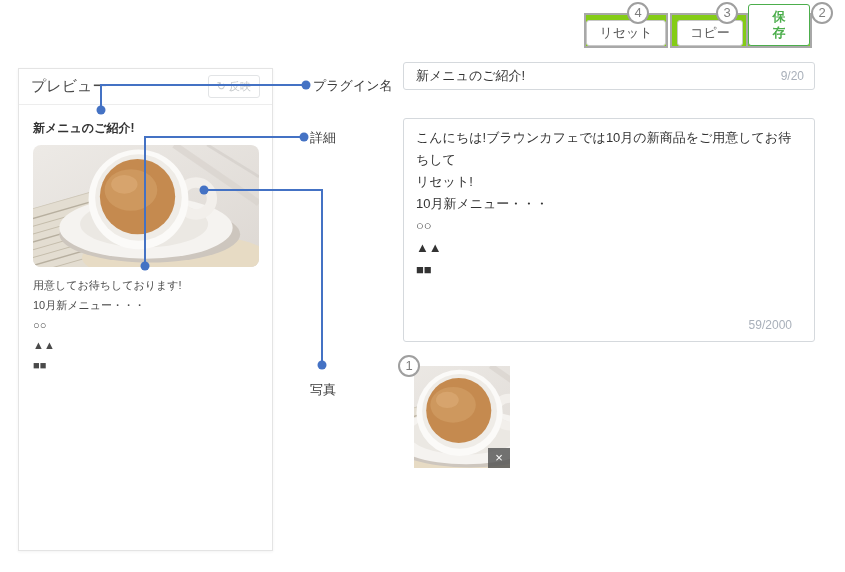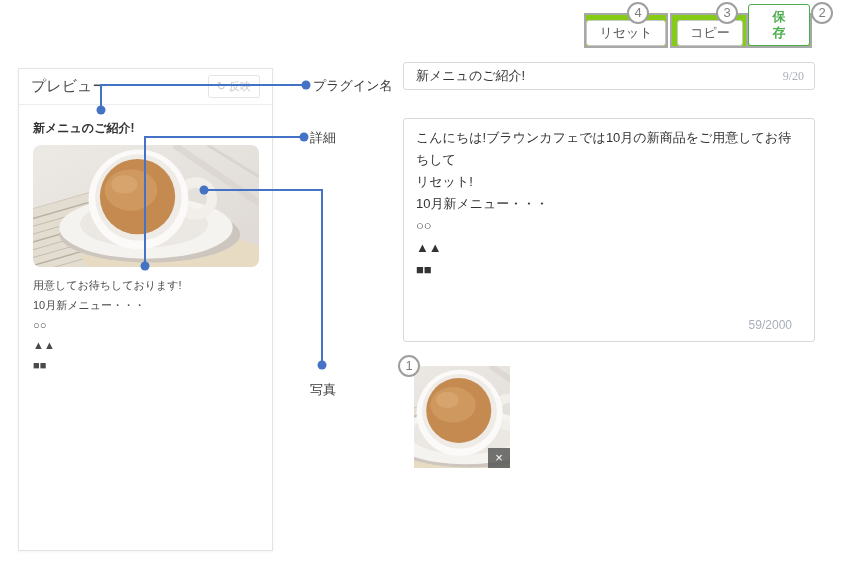--- a/index.html
+++ b/index.html
@@ -36,21 +36,21 @@
   
   .cline{position:absolute;background:var(--blue);z-index:4;}
   .cdot{position:absolute;width:9px;height:9px;border-radius:50%;background:var(--blue);
     transform:translate(-50%,-50%);z-index:4;}
   .ann-label{position:absolute;font-size:13px;color:#3a3a3a;z-index:4;white-space:nowrap;}
 
   
   .title-row{position:absolute;left:403px;top:62px;width:412px;height:28px;border:1px solid #d5d9dd;
     border-radius:3px;background:#fff;display:flex;align-items:center;padding:0 10px;}
   .title-input{flex:1;border:none;outline:none;font-size:13px;color:#333;font-family:inherit;background:transparent;}
-  .char-counter{font-size:12px;color:#a9b0ba;font-family:Liberation Serif, serif;}
+  .char-counter{font-size:12px;color:#a9b0ba;}
   .body-box{position:absolute;left:403px;top:118px;width:412px;height:224px;border:1px solid #d5d9dd;
     border-radius:3px;background:#fff;padding:8px 12px;font-size:13px;color:#333;line-height:22px;}
   .body-counter{position:absolute;right:22px;bottom:5px;font-size:12px;color:#a9b0ba;text-align:right;}
 
   .thumb{position:absolute;left:414px;top:366px;width:96px;height:102px;background:#eee;}
   .thumb svg{display:block;width:96px;height:102px;}
   .thumb-remove{position:absolute;right:0;bottom:0;width:22px;height:20px;background:rgba(80,80,80,.8);
     color:#fff;font-size:13px;line-height:20px;text-align:center;cursor:pointer;}
 </style>
 </head>

